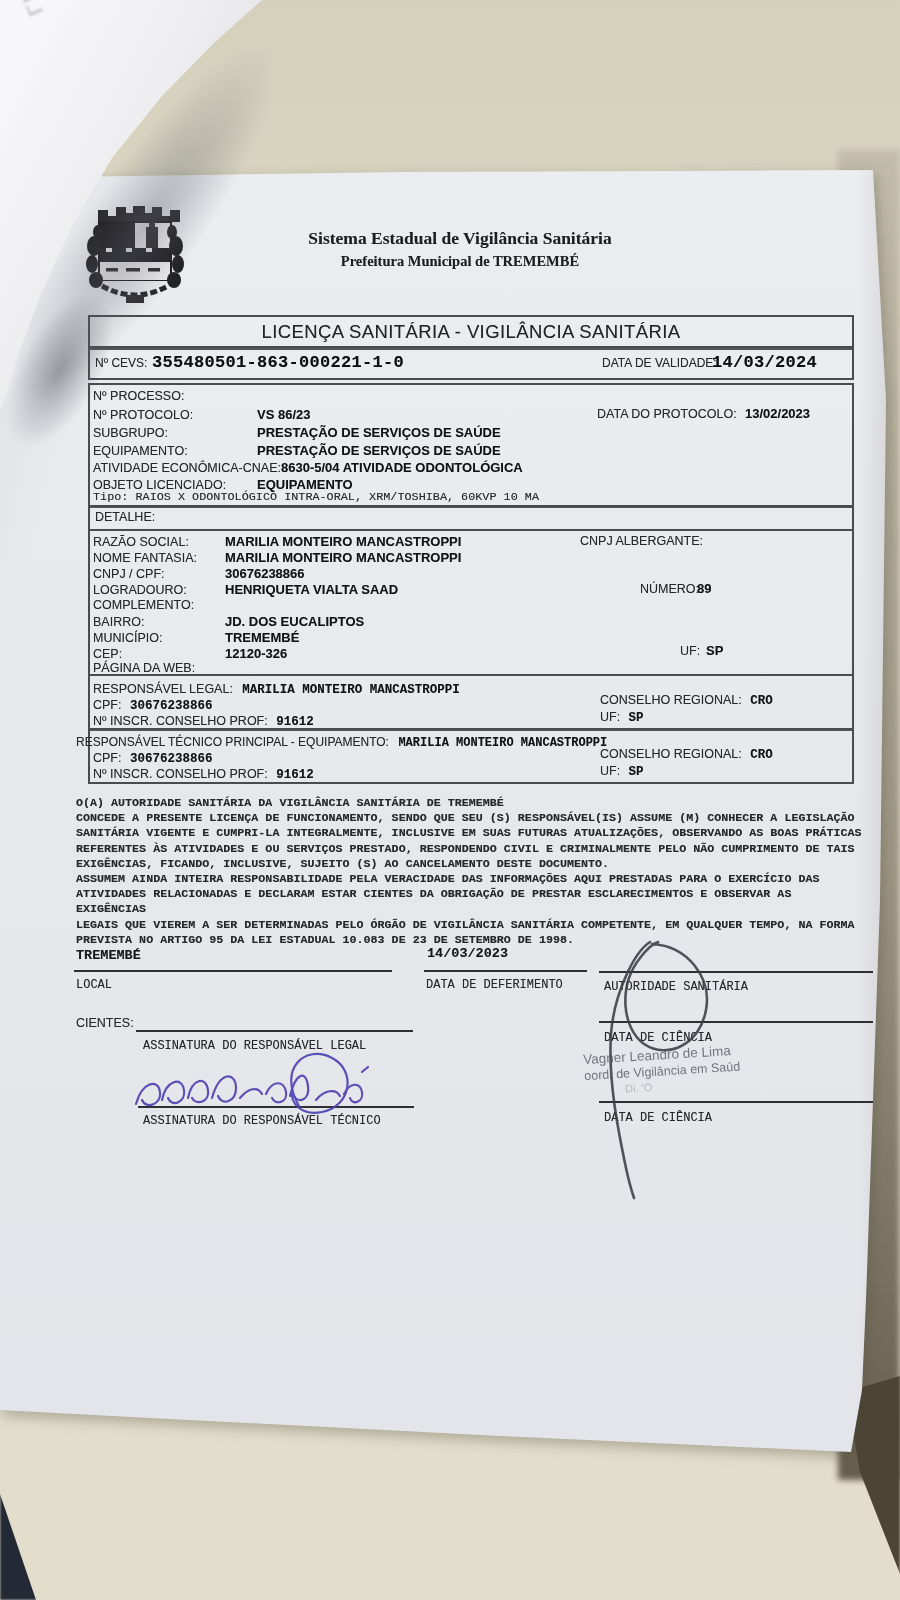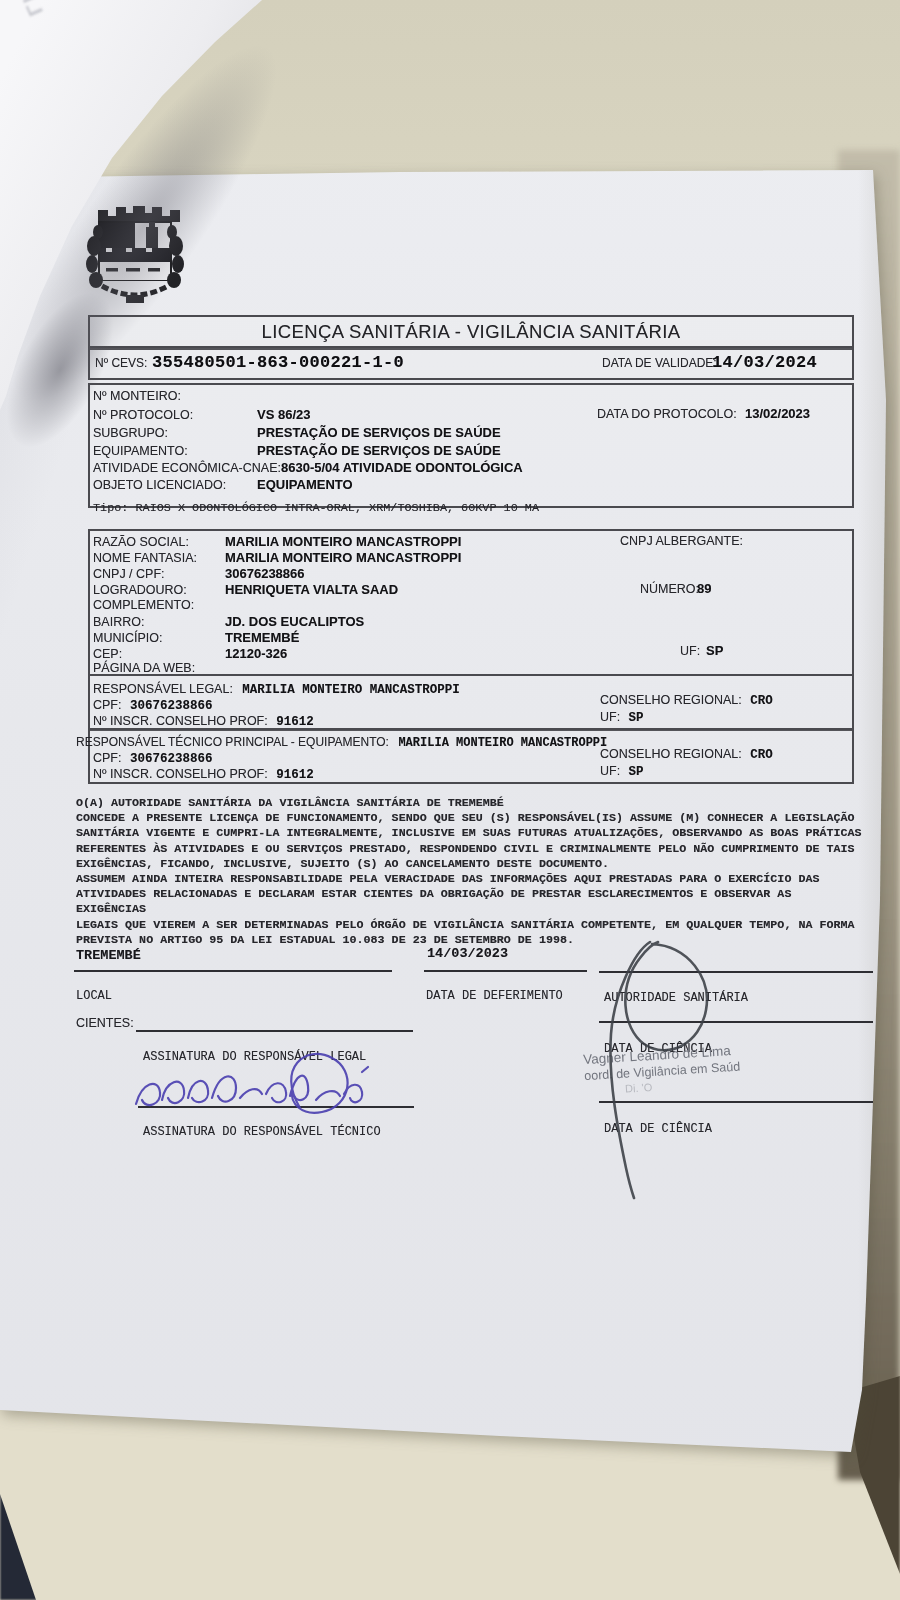--- a/index.html
+++ b/index.html
@@ -40,21 +40,21 @@
     filter:blur(1px);letter-spacing:2px;}
   
   .doc{position:absolute;inset:0;color:#212126;text-shadow:0 0 .6px rgba(45,45,52,.38);}
   .serif1{font:bold 17.5px "Liberation Serif",serif;color:#1d1d22;}
   .serif2{font:bold 14.5px "Liberation Serif",serif;color:#1d1d22;}
   .box{position:absolute;border:2px solid #4a4a4f;background:rgba(255,255,255,.06);}
   .lbl{font:12.5px "Liberation Sans",sans-serif;color:#26262b;white-space:nowrap;}
   .sval{font:bold 13px "Liberation Sans",sans-serif;color:#121215;white-space:pre;}
   .mvalb{font:bold 12.5px "Liberation Mono",monospace;color:#121215;white-space:pre;}
   .bigmono{font:bold 17px "Liberation Mono",monospace;color:#0e0e11;letter-spacing:.3px;white-space:nowrap;}
-  .mono{font:12px "Liberation Mono",monospace;color:#26262b;white-space:nowrap;margin-top:11px;}
+  .mono{font:12px "Liberation Mono",monospace;color:#26262b;white-space:nowrap;}
   .monobold{font:bold 13.5px "Liberation Mono",monospace;color:#17171b;white-space:nowrap;}
   .prow{position:absolute;display:flex;align-items:baseline;}
   .prow .lbl{min-width:164px;}
   .crow{position:absolute;display:flex;align-items:baseline;}
   .crow .lbl{min-width:132px;}
   .legal{position:absolute;left:76px;top:796px;width:792px;
     font:bold 11.7px/15.2px "Liberation Mono",monospace;color:#26262b;white-space:pre-line;}
   .sigline{position:absolute;border-top:2px solid #2e2e33;height:0;}
   .stamp{position:absolute;left:584px;top:1046px;width:200px;color:#73767f;
     transform:rotate(-3.5deg);text-shadow:none;}
@@ -98,35 +98,39 @@
       <ellipse cx="10" cy="86" rx="7" ry="8" fill="#222226"></ellipse>
       <ellipse cx="12" cy="38" rx="5" ry="7" fill="#222226"></ellipse>
       <ellipse cx="90" cy="52" rx="7" ry="10" fill="#222226"></ellipse>
       <ellipse cx="92" cy="70" rx="6" ry="9" fill="#222226"></ellipse>
       <ellipse cx="88" cy="86" rx="7" ry="8" fill="#222226"></ellipse>
       <ellipse cx="86" cy="38" rx="5" ry="7" fill="#222226"></ellipse>
       <path d="M16 92 Q49 110 82 92" fill="none" stroke="#26262a" stroke-width="5" stroke-dasharray="7 3"></path>
       <rect x="40" y="101" width="18" height="8" fill="#2e2e33"></rect>
     </svg>
 
+    <div class="abs" style="left:230px;top:228px;width:460px;text-align:center">
+      <div class="serif1">Sistema Estadual de Vigilância Sanitária</div>
+      <div class="serif2" style="margin-top:4px">Prefeitura Municipal de TREMEMBÉ</div>
+    </div>
 
     <div class="box" style="left:88px;top:315px;width:762px;height:31px;text-align:center">
       <span style="font:18.5px 'Liberation Sans',sans-serif;line-height:29px;color:#232327;letter-spacing:.4px">LICENÇA SANITÁRIA - VIGILÂNCIA SANITÁRIA</span>
     </div>
 
     <div class="box" style="left:88px;top:346px;width:762px;height:30px">
       <span class="lbl abs" style="left:5px;top:8px;font-size:12px">Nº CEVS:</span>
       <span class="bigmono abs" style="left:62px;top:5px">355480501-863-000221-1-0</span>
       <span class="lbl abs" style="left:512px;top:8px;font-size:12px">DATA DE VALIDADE:</span>
       <span class="bigmono abs" style="left:622px;top:5px">14/03/2024</span>
     </div>
 
     <div class="box" style="left:88px;top:383px;width:762px;height:121px"></div>
     <div class="prow" style="left:93px;top:389px">
-      <span class="lbl">Nº MONTEIRO:</span>
+      <span class="lbl">Nº PROCESSO:</span>
       <span class="sval"></span>
     </div>
     <div class="prow" style="left:93px;top:407px">
       <span class="lbl">Nº PROTOCOLO:</span>
       <span class="sval">VS 86/23</span>
     </div>
     <span class="lbl abs" style="left:597px;top:407px">DATA DO PROTOCOLO:</span>
     <span class="sval abs" style="left:745px;top:406px">13/02/2023</span>
     <div class="prow" style="left:93px;top:425px">
       <span class="lbl">SUBGRUPO:</span>
@@ -139,27 +143,30 @@
     <div class="prow" style="left:93px;top:460px">
       <span class="lbl">ATIVIDADE ECONÔMICA-CNAE:</span>
       <span class="sval">8630-5/04 ATIVIDADE ODONTOLÓGICA</span>
     </div>
     <div class="prow" style="left:93px;top:477px">
       <span class="lbl">OBJETO LICENCIADO:</span>
       <span class="sval">EQUIPAMENTO</span>
     </div>
     <span class="mono abs" style="left:93px;top:490px;font-size:11.8px">Tipo: RAIOS X  ODONTOLÓGICO INTRA-ORAL, XRM/TOSHIBA, 60KVP 10 MA</span>
 
+    <div class="box" style="left:88px;top:505px;width:762px;height:22px">
+      <span class="lbl abs" style="left:5px;top:3px">DETALHE:</span>
+    </div>
 
     <div class="box" style="left:88px;top:529px;width:762px;height:143px"></div>
     <div class="crow" style="left:93px;top:534px">
       <span class="lbl">RAZÃO SOCIAL:</span>
       <span class="sval">MARILIA MONTEIRO MANCASTROPPI</span>
     </div>
-    <span class="lbl abs" style="left:620px;top:534px">CNPJ ALBERGANTE:</span>
+    <span class="lbl abs" style="left:580px;top:534px">CNPJ ALBERGANTE:</span>
     <div class="crow" style="left:93px;top:550px">
       <span class="lbl">NOME FANTASIA:</span>
       <span class="sval">MARILIA MONTEIRO MANCASTROPPI</span>
     </div>
     <div class="crow" style="left:93px;top:566px">
       <span class="lbl">CNPJ / CPF:</span>
       <span class="sval">30676238866</span>
     </div>
     <div class="crow" style="left:93px;top:582px">
       <span class="lbl">LOGRADOURO:</span>

